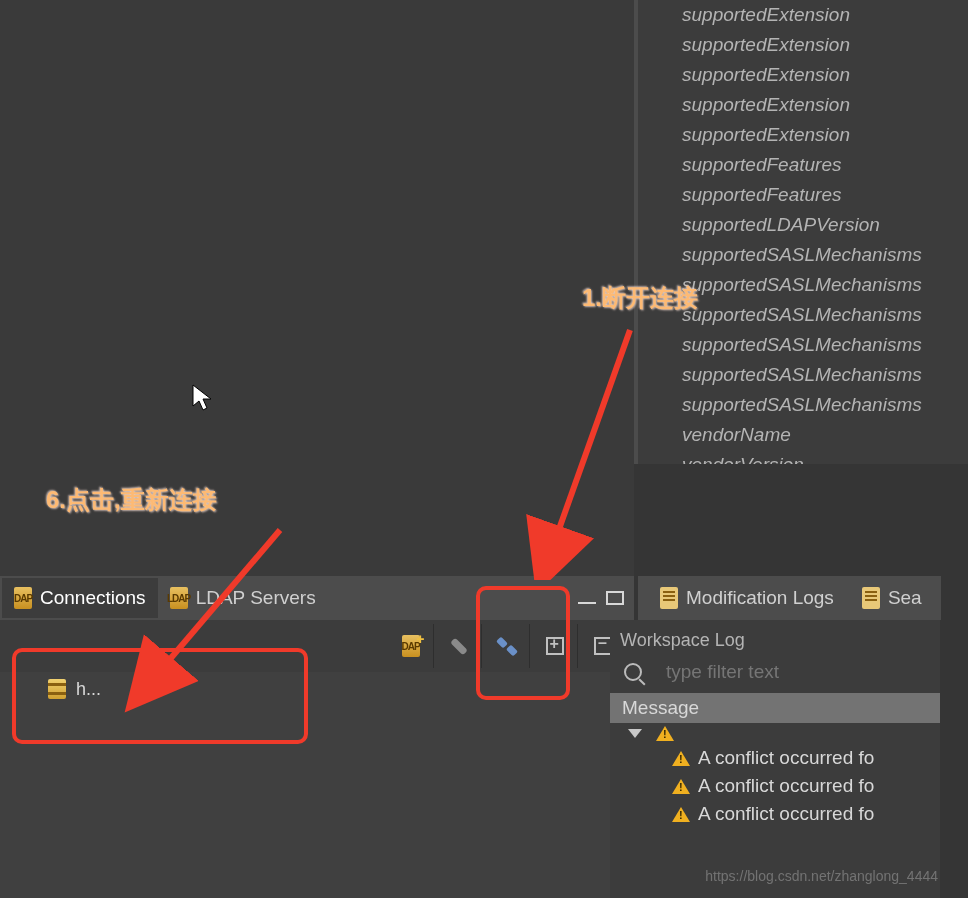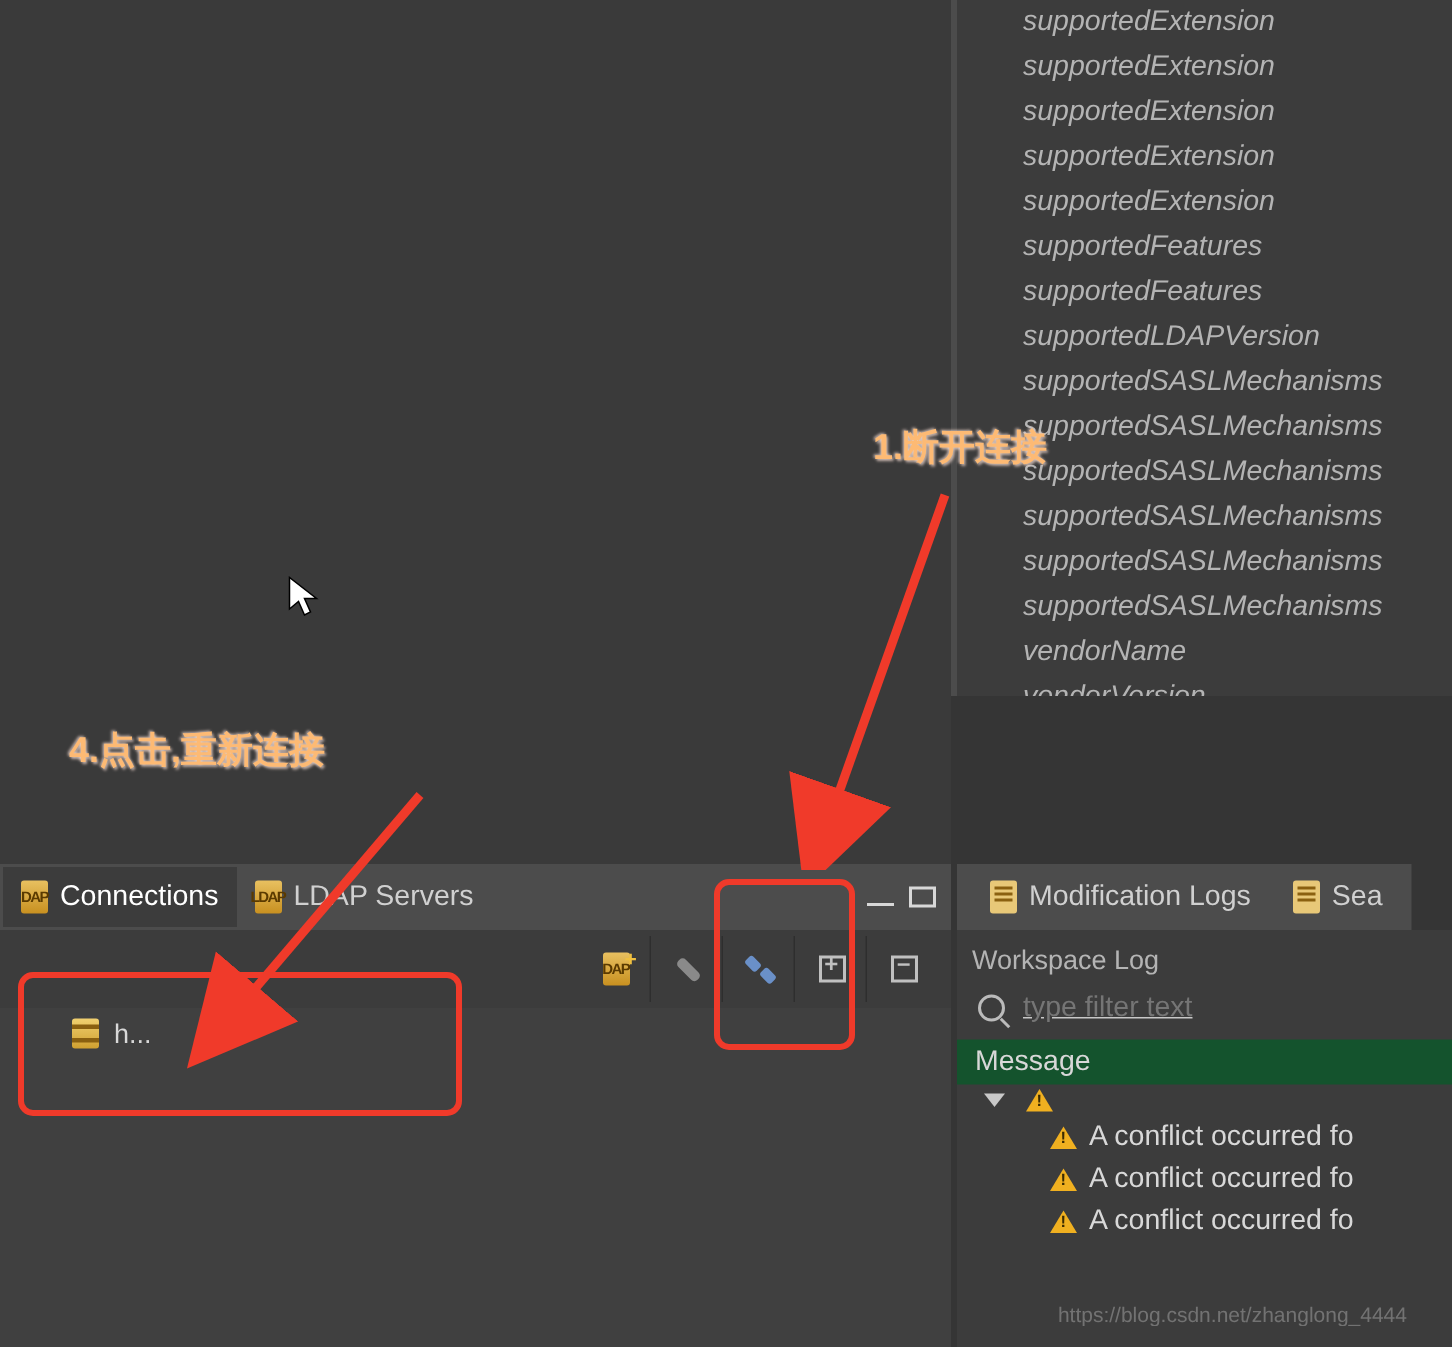--- a/index.html
+++ b/index.html
@@ -191,37 +191,36 @@
     content: "";
     position: absolute;
     left: 3px; top: 4px;
     width: 12px;
     height: 2px;
     background: #8a6010;
     box-shadow: 0 4px 0 #8a6010, 0 8px 0 #8a6010;
   }
   .right-lower {
     position: absolute;
-    left: 638px;
+    left: 610px;
     top: 620px;
     width: 330px;
     height: 278px;
     background: #3c3c3c;
   }
   .wslog {
     font-size: 18px;
     color: #b4b4b4;
     padding: 10px 10px 6px 10px;
   }
   .filter-row {
     display: flex;
     align-items: center;
-    gap: 12px;
+    gap: 24px;
     padding: 4px 12px 10px 14px;
-    text-decoration: underline;
   }
   .search-icon {
     width: 18px; height: 18px;
     border: 2px solid #bbb;
     border-radius: 50%;
     position: relative;
   }
   .search-icon::after {
     content: "";
     position: absolute;
@@ -232,21 +231,21 @@
   }
   .filter-input {
     background: transparent;
     border: none;
     color: #999;
     font-size: 19px;
     outline: none;
     width: 240px;
   }
   .msg-header {
-    background: #14532d;
+    background: #737373;
     color: #d8d8d8;
     font-size: 19px;
     padding: 4px 12px;
   }
   .msg-list {
     list-style: none;
   }
   .msg-item {
     display: flex;
     align-items: center;
@@ -470,21 +469,21 @@
       <span>A conflict occurred fo</span>
     </li>
     <li class="msg-item child">
       <span class="warn-tri"></span>
       <span>A conflict occurred fo</span>
     </li>
   </ul>
 </div>
 
 <div class="annotation" style="left:582px; top:282px;">1.断开连接</div>
-<div class="annotation" style="left:46px; top:484px;">4.点击,重新连接</div>
+<div class="annotation" style="left:46px; top:484px;">6.点击,重新连接</div>
 
 <svg class="arrow" style="left:460px; top:320px;" width="220" height="260">
   <defs>
       <marker id="ah1" markerWidth="14" markerHeight="14" refX="6" refY="6" orient="auto">
     <path d="M0,0 L12,6 L0,12 Z" fill="#f03a2a"></path>
       </marker>
     </defs>
   <line x1="170" y1="10" x2="88" y2="240" stroke="#f03a2a" stroke-width="6" marker-end="url(#ah1)"></line>
 </svg>
 

